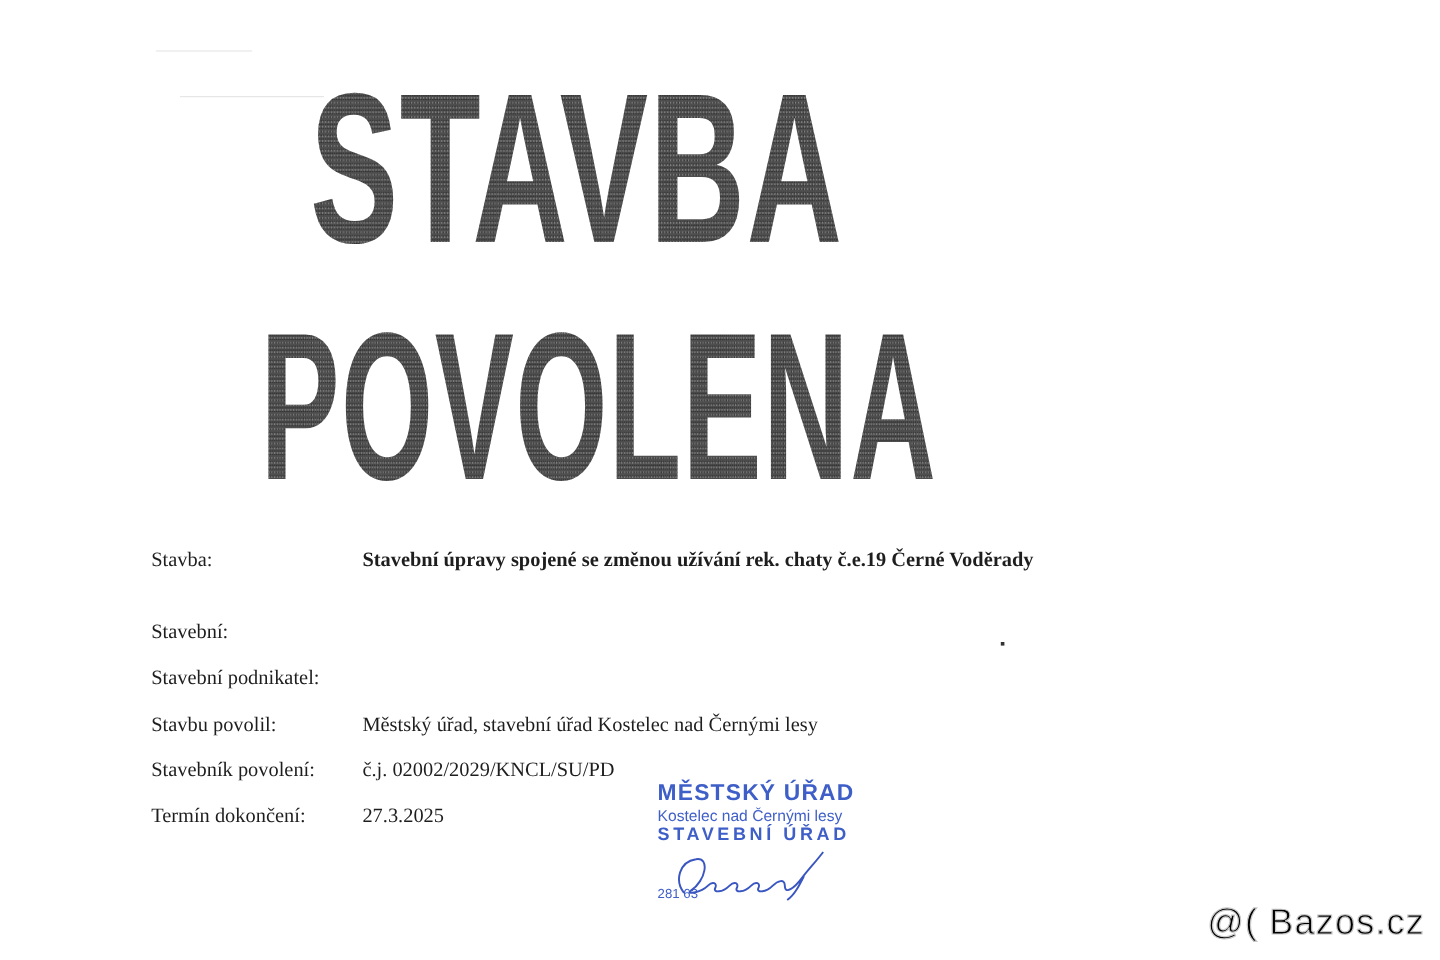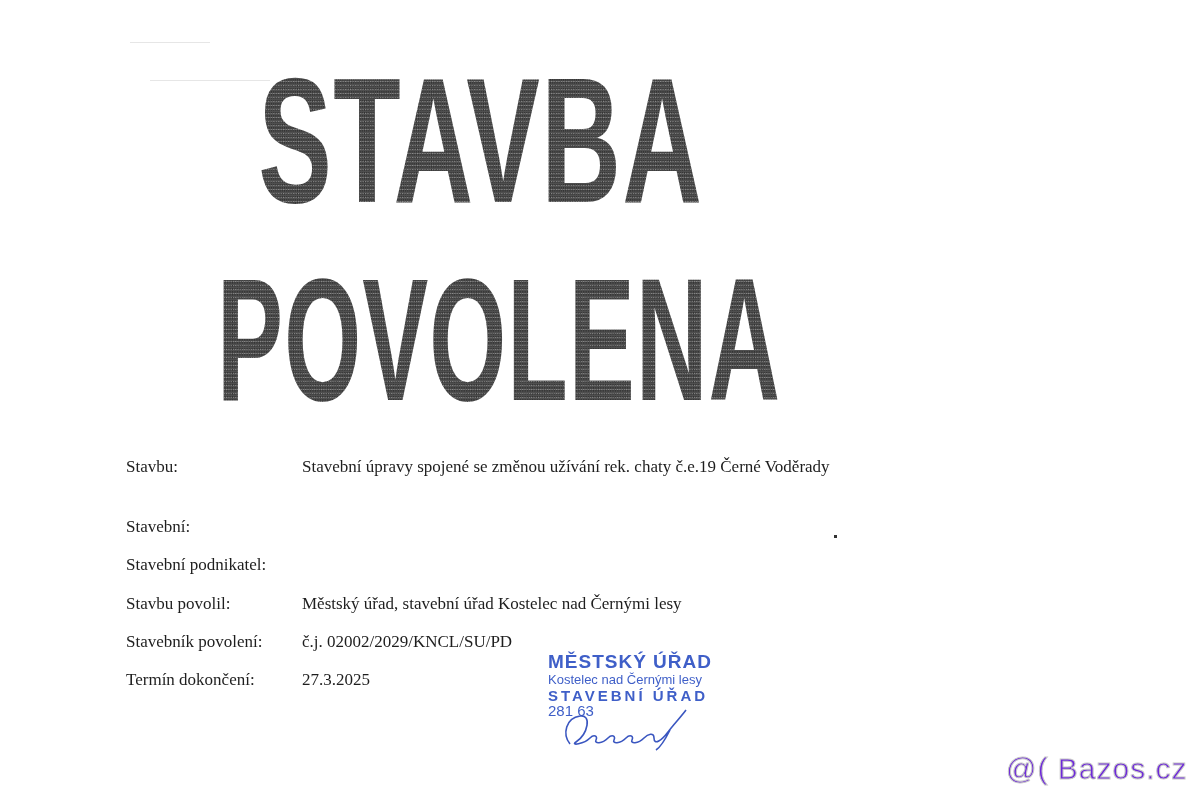--- a/index.html
+++ b/index.html
@@ -27,54 +27,54 @@
     transform-origin: center top;
   }
   #h1 { top: 52px; }
   #h1 span { font-size: 178px; letter-spacing: 2px; transform: scaleX(0.62); }
   #h2 { top: 252px; }
   #h2 span { font-size: 175px; letter-spacing: 2px; transform: scaleX(0.565); }
 
   .row { position: absolute; left: 126px; font-size: 17px; white-space: nowrap; }
   .row .lbl { position: absolute; left: 0; top: 0; }
   .row .val { position: absolute; left: 176px; top: 0; }
-  .row .val.bold { font-weight: 400; }
+  .row .val.bold { font-weight: 700; }
 
   .stamp {
     position: absolute; left: 548px; top: 652px; width: 190px; height: 100px;
     color: #3f5fc8; font-family: "Liberation Sans", sans-serif; text-align: left;
   }
   .stamp .l1 { font-size: 19px; font-weight: 700; letter-spacing: 1px; line-height: 20px; }
   .stamp .l2 { font-size: 13px; line-height: 15px; }
   .stamp .l3 { font-size: 15px; letter-spacing: 3px; line-height: 17px; font-weight: bold; }
-  .stamp .l4 { font-size: 15px; line-height: 13px; }
+  .stamp .l4 { font-size: 11px; line-height: 13px; margin-top: 35px; }
   .stamp svg { position: absolute; left: 10px; top: 52px; }
 
   .watermark {
     position: absolute; left: 1006px; top: 752px;
     font-family: "Liberation Sans", sans-serif; font-size: 30px;
-    color: #6d28d9; -webkit-text-stroke: 1px #c8c8c8; letter-spacing: 1px; white-space: nowrap;
+    color: #000000; -webkit-text-stroke: 1px #c8c8c8; letter-spacing: 1px; white-space: nowrap;
   }
   .speck { position: absolute; left: 834px; top: 535px; width: 3px; height: 3px; background: #333; }
 </style>
 </head>
 <body>
 
 <div class="bleed" style="left:130px;top:42px;width:80px;"></div>
 <div class="bleed" style="left:150px;top:80px;width:120px;"></div>
 
 <div class="headline" id="h1">
   <span>STAVBA</span>
 </div>
 <div class="headline" id="h2">
   <span>POVOLENA</span>
 </div>
 
 <div class="row" style="top:457px;">
-  <span class="lbl">Stavbu:</span>
+  <span class="lbl">Stavba:</span>
   <span class="val bold">Stavební úpravy spojené se změnou užívání rek. chaty č.e.19 Černé Voděrady</span>
 </div>
 <div class="row" style="top:517px;">
   <span class="lbl">Stavební:</span>
   <span class="val"></span>
 </div>
 <div class="row" style="top:555px;">
   <span class="lbl">Stavební podnikatel:</span>
   <span class="val"></span>
 </div>

